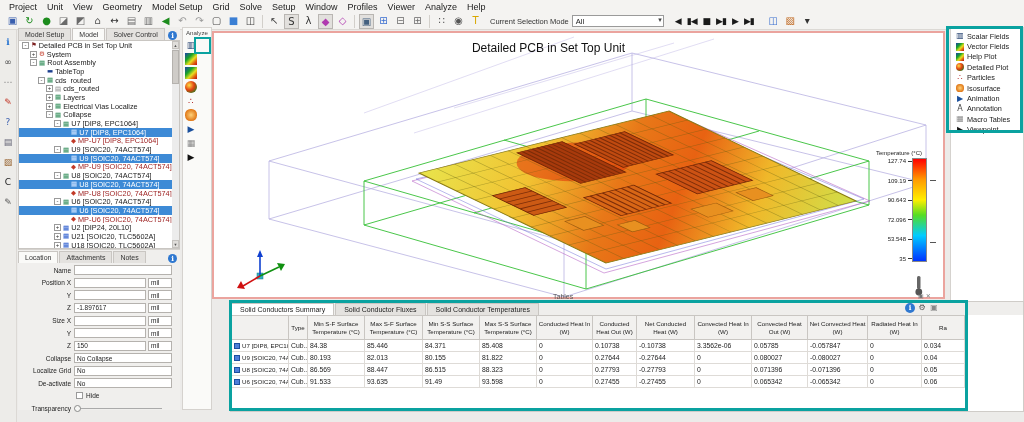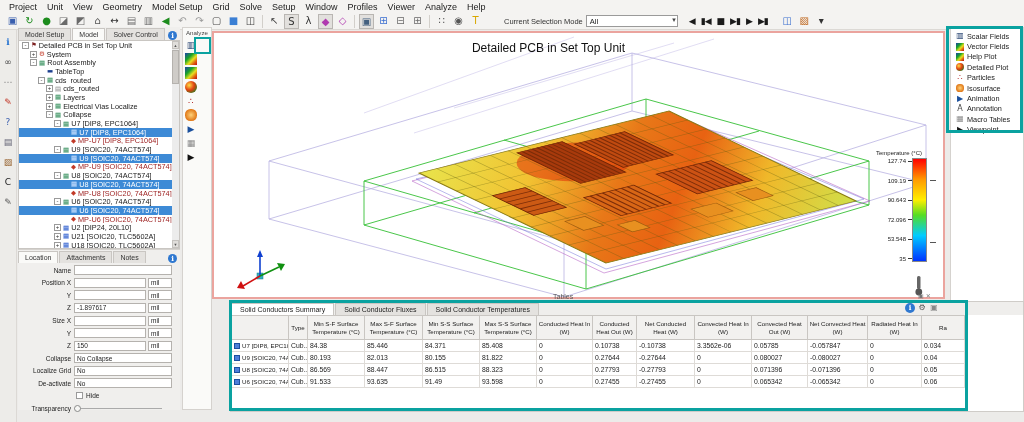--- a/index.html
+++ b/index.html
@@ -12,21 +12,21 @@
            display:flex;align-items:center;padding-left:4px;font-size:9px;color:#222;}
   .menu-item{padding:0 5px;cursor:default;}
 
   
   .toolbar{position:absolute;left:0;top:13px;right:0;height:17px;background:#f4f3f1;
            border-bottom:1px solid #dcd9d5;display:flex;align-items:center;padding-left:4px;}
   .tb-ic{width:15px;height:15px;font-size:10px;line-height:14px;text-align:center;margin:0 1px;
          font-family:"DejaVu Sans",sans-serif;}
   .tb-ic.pressed{background:#e2e0dd;border:1px solid #b9b6b2;}
   .tb-sep{width:1px;height:13px;background:#d2cfca;margin:0 3px;}
-  .tb-label{font-size:7.5px;color:#333;margin:0 3px 0 20px;}
+  .tb-label{font-size:7.5px;color:#333;margin:0 3px 0 6px;}
   .tb-combo{width:92px;height:12px;border:1px solid #9a9a9a;background:#fff;font-size:7.5px;
             display:flex;align-items:center;padding-left:3px;position:relative;}
   .tb-combo .caret{position:absolute;right:1px;top:0;font-size:7px;color:#444;}
   .tb-play{font-size:9px;margin:0 3px;letter-spacing:-1px;color:#1a1a1a;
            font-family:"DejaVu Sans",sans-serif;}
 
   
   .leftdock{position:absolute;left:0;top:30px;width:17px;bottom:0;background:#edece9;
             border-right:1px solid #dcd9d5;display:flex;flex-direction:column;align-items:center;padding-top:6px;}
   .ld-ic{width:13px;height:13px;font-size:9px;line-height:13px;text-align:center;margin-bottom:7px;

